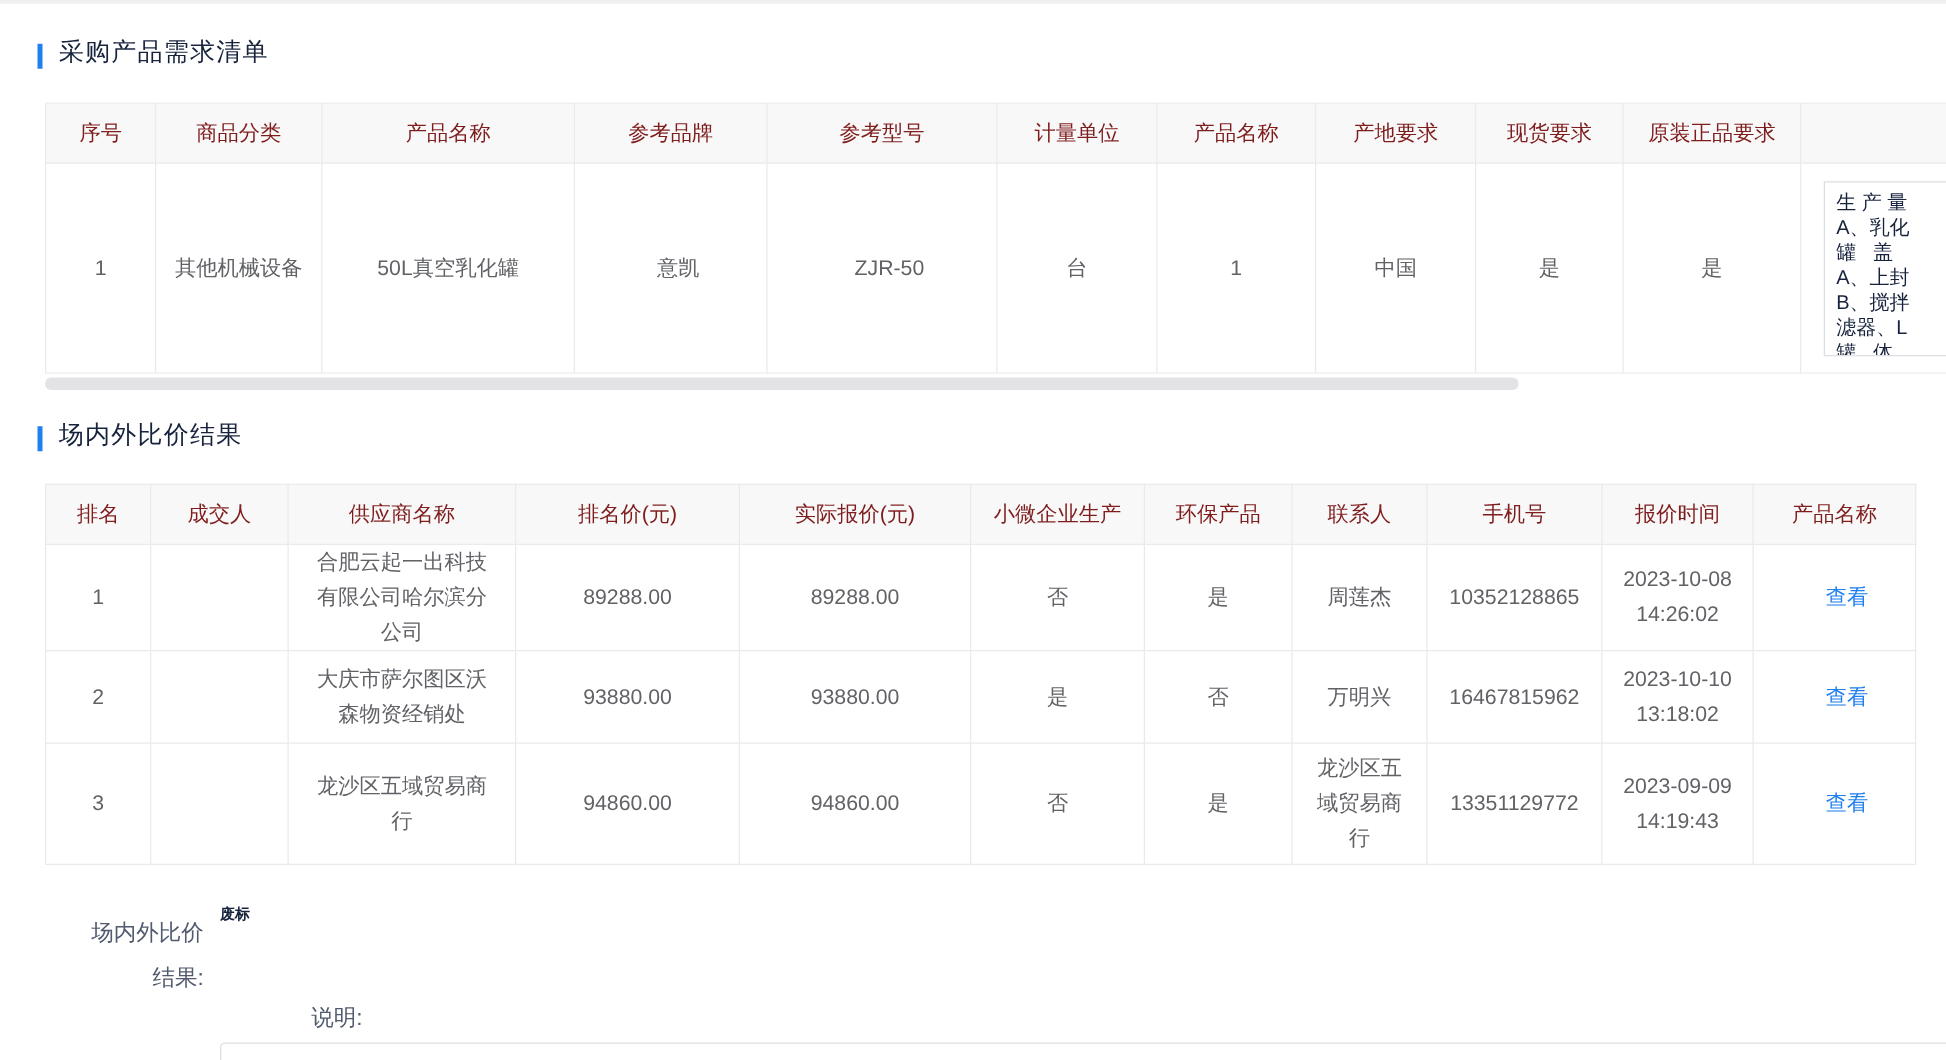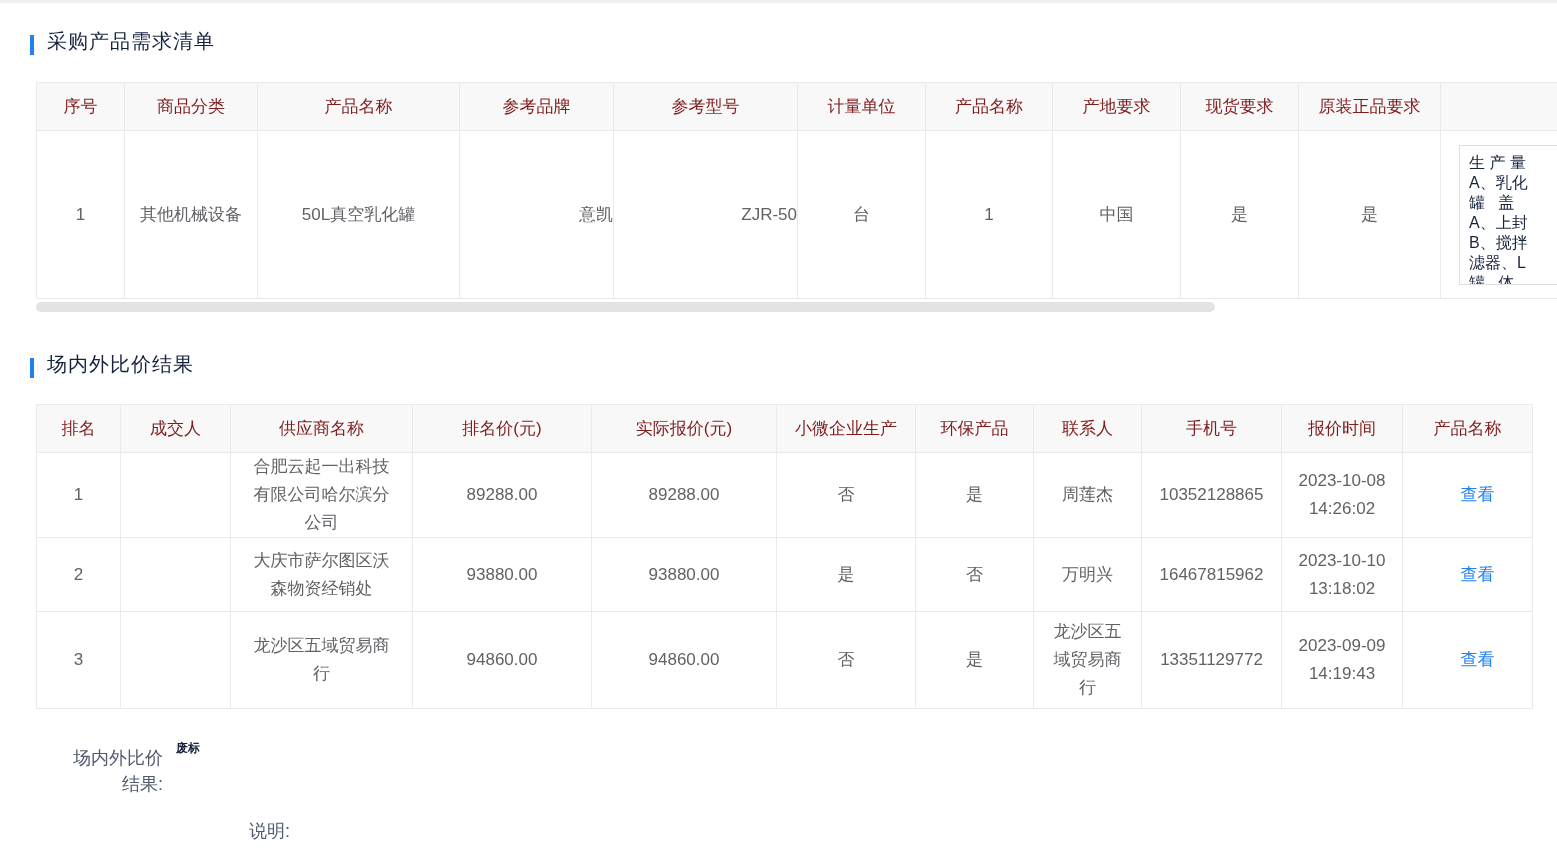--- a/index.html
+++ b/index.html
@@ -16,42 +16,42 @@
 
   table{border-collapse:collapse;table-layout:fixed;}
   th,td{border:1px solid #e8eaec;padding:0;font-size:17px;text-align:center;vertical-align:middle;word-break:break-all;}
   th{background:#f8f8f9;color:#7f1d1d;font-weight:normal;height:47px;}
   td{color:#606266;line-height:28px;}
 
   
   .table1-viewport{margin:27px 0 0 36px;width:1521px;overflow:hidden;}
   .tbl1{width:1800px;}
   .tbl1 td{height:167px;}
-  .tbl1 td.left{text-align:right;padding-left:12px;margin-top:48px;}
+  .tbl1 td.left{text-align:center;padding-left:12px;margin-top:48px;}
   .spec-cell{text-align:left;}
   .spec-box{
     margin-left:18px;width:430px;height:124px;border:1px solid #dcdee2;
     padding:7px 0 7px 9px;overflow:hidden;color:#17233d;font-size:16px;
     line-height:20px;white-space:pre;text-align:left;background:#fff;
   }
   .hscrollbar{margin:3px 0 0 36px;width:1521px;height:10px;}
   .hthumb{width:1179px;height:10px;background:#e3e3e5;border-radius:5px;}
 
   
   .table2-wrap{margin:26px 0 0 36px;}
   .tbl2{width:1496px;padding-left:20px;}
   .tbl2 tr.r1 td,.tbl2 tr.r2 td{height:73px;}
   .tbl2 tr.r3 td{height:96px;}
   .tbl2 td.wrap{padding:0 16px;}
   .view-link{color:var(--accent);cursor:pointer;text-decoration:none;margin-left:20px;}
 
   
   .footer{position:relative;height:178px;}
   .result-label{position:absolute;left:63px;top:36px;width:100px;text-align:right;
-    font-size:18px;color:#515a6e;line-height:26px;}
+    font-size:18px;color:#515a6e;line-height:36px;}
   .result-value{position:absolute;left:176px;top:31px;font-size:12px;font-weight:bold;color:#17233d;}
   .note-label{position:absolute;left:176px;top:110px;width:114px;text-align:right;
     font-size:18px;color:#515a6e;}
   .note-box{position:absolute;left:176px;top:142px;width:1500px;height:70px;
     border:1px solid #dcdee2;border-radius:4px;padding:13px 14px;
     font-size:18px;color:#17233d;background:#fff;line-height:24px;}
 </style>
 </head>
 <body>
 
@@ -114,21 +114,21 @@
 罐   体</div>
         </td>
       </tr>
     </tbody>
   </table>
 </div>
 <div class="hscrollbar">
   <div class="hthumb"></div>
 </div>
 
-<div class="section-header" style="margin-top:39px;">
+<div class="section-header" style="margin-top:22px;">
   <span class="accent-bar"></span>
   <h2 class="section-title">场内外比价结果</h2>
 </div>
 
 <div class="table2-wrap">
   <table class="tbl2">
     <colgroup>
       <col style="width:84px">
         <col style="width:110px">
         <col style="width:182px">

